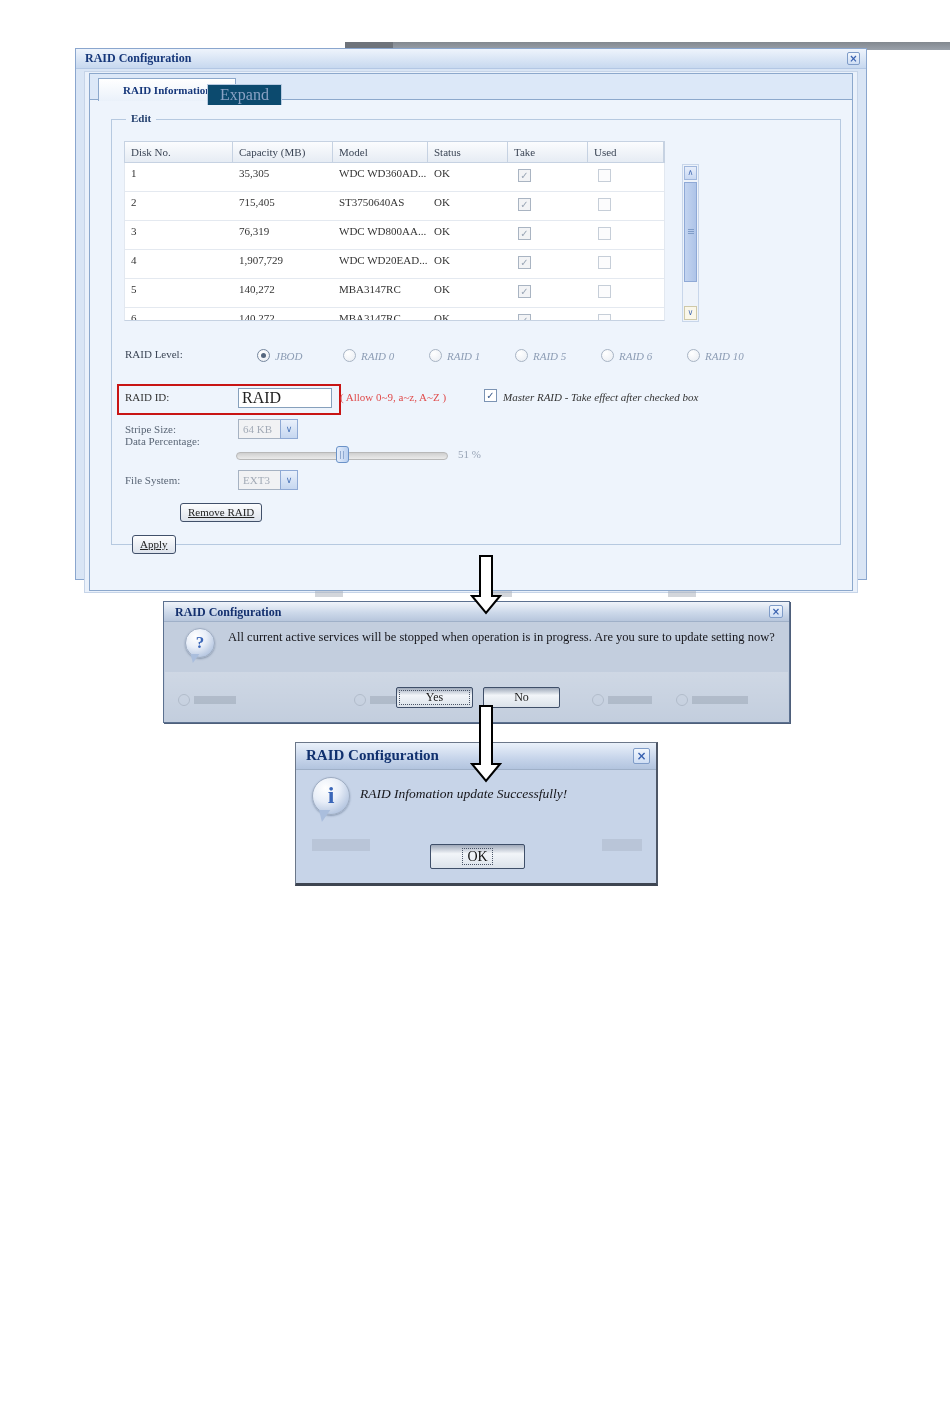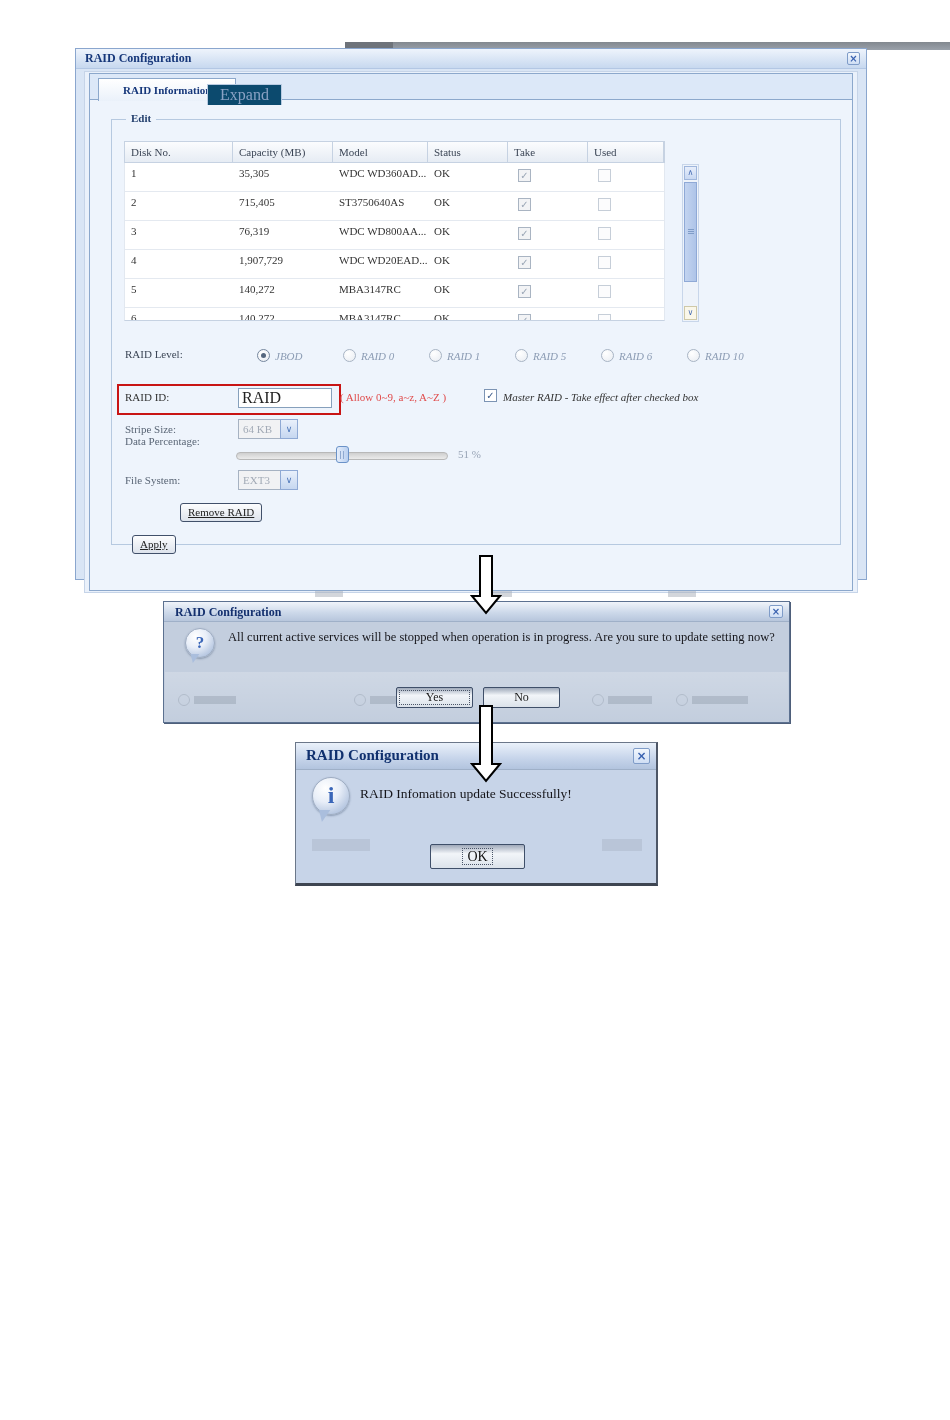--- a/index.html
+++ b/index.html
@@ -153,21 +153,21 @@
   
   #success-dialog{left:295px;top:742px;width:360px;height:140px;background:#c7d4e8;border:1px solid #6b7789;
      border-right:2px solid #4d5666;border-bottom:3px solid #3e4551;z-index:10;}
   #sd-titlebar{height:27px;background:linear-gradient(180deg,#eaf1fa 0,#c6d4ea 60%,#b2c4de 100%);}
   #sd-title{left:10px;top:4px;font-size:15px;font-weight:bold;color:#10306e;}
   #sd-close{right:6px;top:5px;width:17px;height:16px;font-size:12px;line-height:14px;}
   #sd-icon{left:16px;top:34px;}
   #sd-icon .balloon-circle{width:36px;height:36px;}
   #sd-icon .balloon-glyph{font-size:24px;line-height:34px;display:block;}
   #sd-icon .balloon-tail{left:5px;top:33px;width:13px;height:12px;}
-  #sd-message{left:64px;top:42px;width:285px;font-size:13.5px;color:#15151a;line-height:17px;}
+  #sd-message{left:64px;top:42px;width:285px;font-size:13.5px;color:#15151a;line-height:17px;font-style:italic;}
   .sd-smudge{position:absolute;height:12px;background:#59626f;opacity:.13;}
   #ok-btn{left:134px;top:101px;width:95px;height:25px;line-height:23px;}
   #ok-btn .focus-text{border:1px dotted #4a5568;padding:0 4px;font-size:14px;color:#111;}
 </style>
 </head>
 <body>
 
 <div class="abs" id="top-edge"></div>
 <div class="abs" id="top-edge-cap"></div>
 

